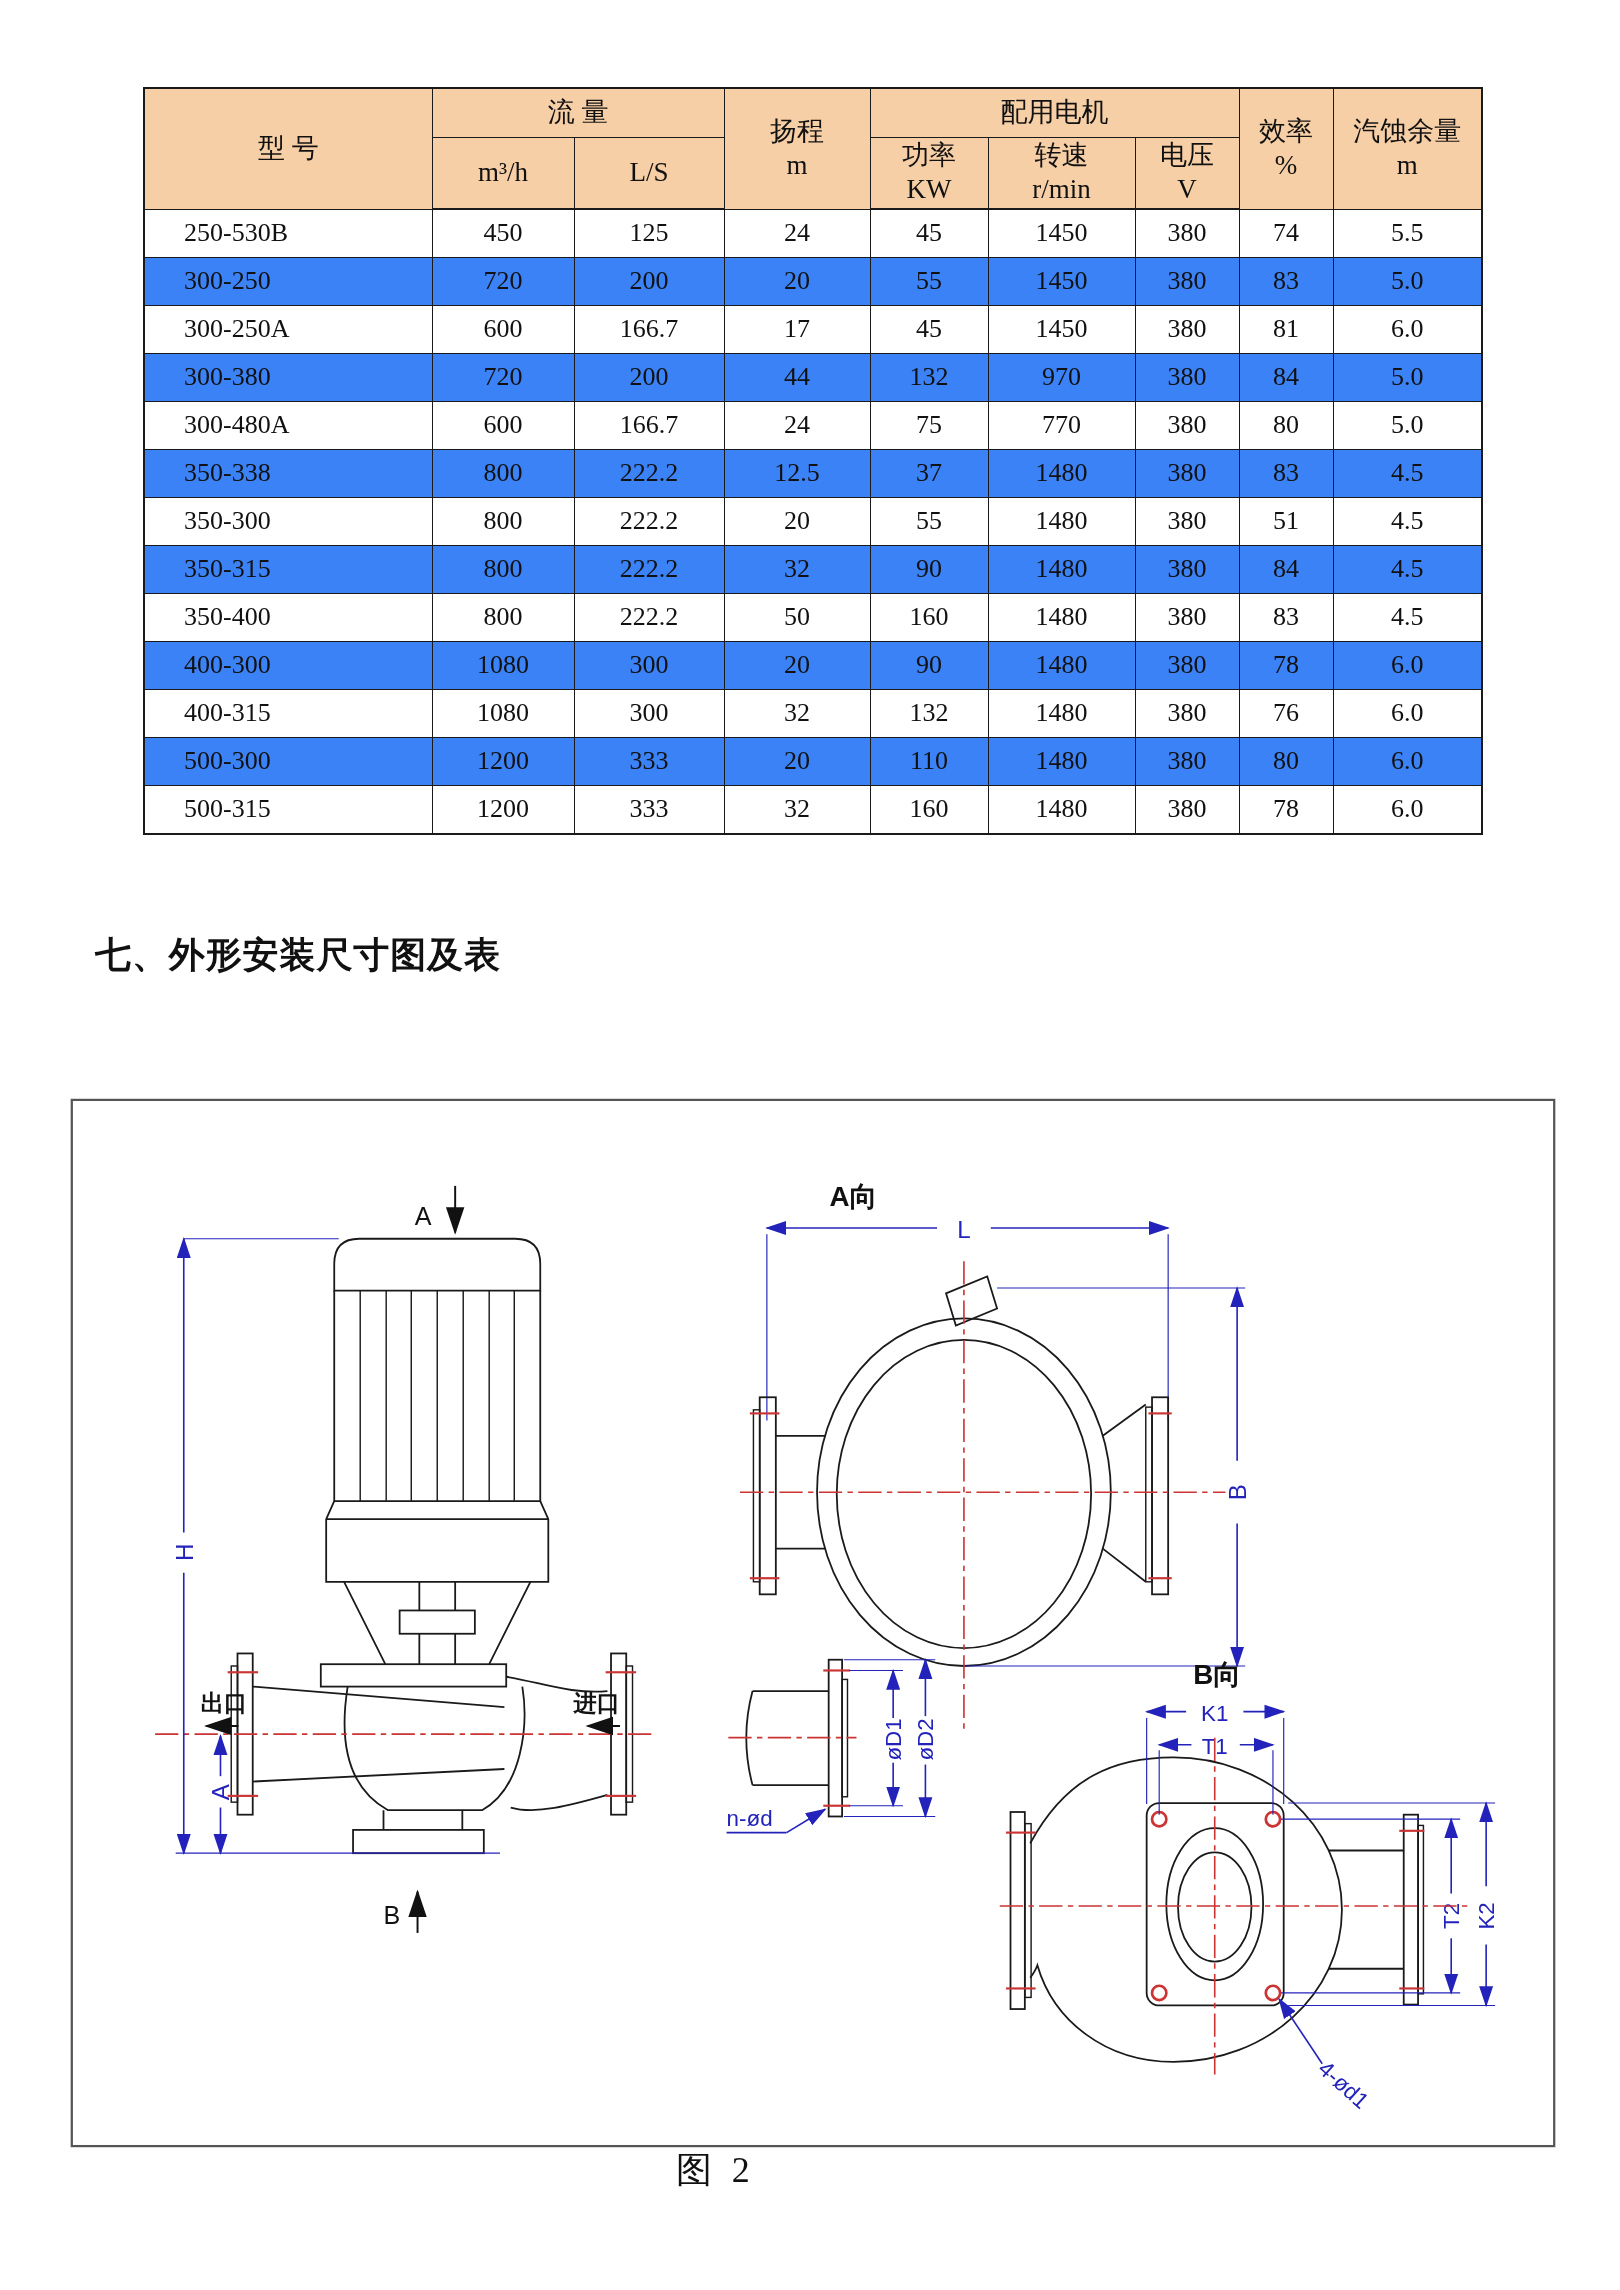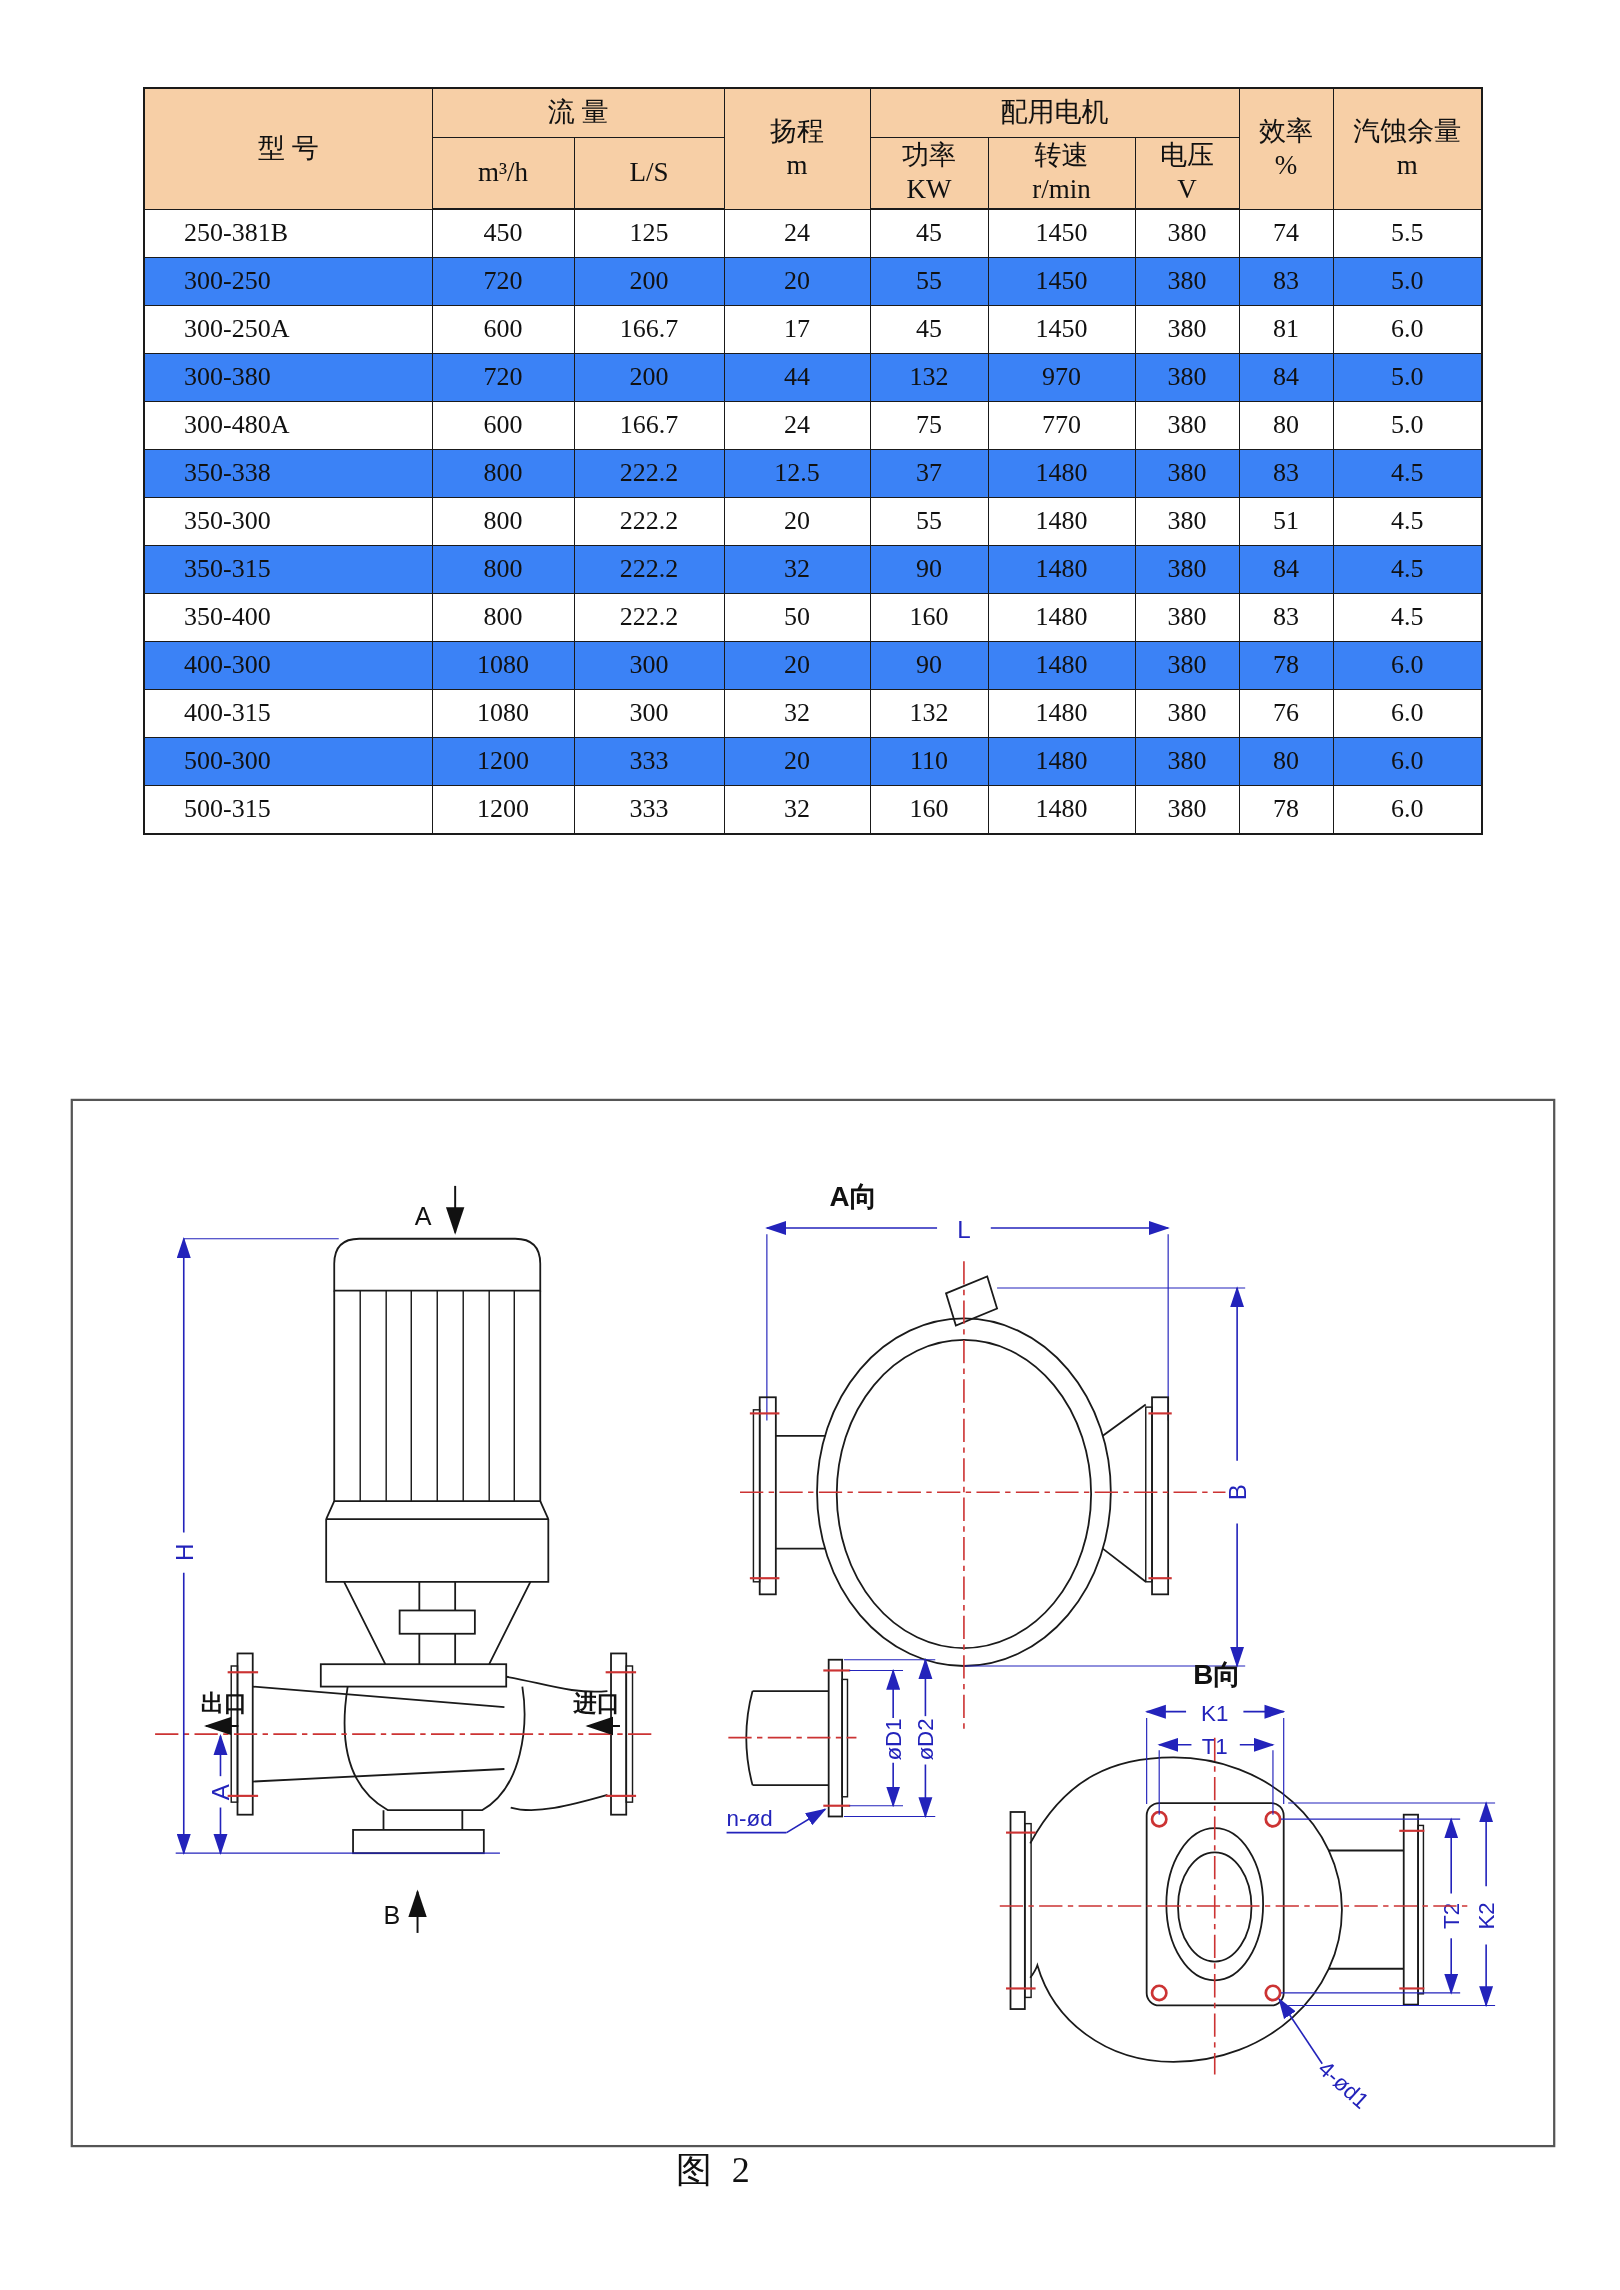--- a/index.html
+++ b/index.html
@@ -87,21 +87,21 @@
           <span>r/min</span>
         </th>
         <th class="stack">
           <span>电压</span>
           <span>V</span>
         </th>
       </tr>
     </thead>
     <tbody id="spec-body">
         <tr>
-          <td class="model">250-381B</td>
+          <td class="model">250-530B</td>
           <td>450</td>
           <td>125</td>
           <td>24</td>
           <td>45</td>
           <td>1450</td>
           <td>380</td>
           <td>74</td>
           <td>5.5</td>
         </tr>
         <tr class="alt">
@@ -232,20 +232,21 @@
           <td>32</td>
           <td>160</td>
           <td>1480</td>
           <td>380</td>
           <td>78</td>
           <td>6.0</td>
         </tr>
       </tbody>
   </table>
 
+  <div class="section-heading">七、外形安装尺寸图及表</div>
 
   <div class="figure-frame">
     <svg viewBox="0 0 1659 1172">
       <defs>
         <marker id="mb" viewBox="0 0 12 8" refX="11" refY="4" markerWidth="13" markerHeight="9" orient="auto-start-reverse">
             <path d="M0,0 L12,4 L0,8 z" fill="#2323bb"></path>
           </marker>
         <marker id="mk" viewBox="0 0 12 8" refX="11" refY="4" markerWidth="14" markerHeight="10" orient="auto-start-reverse">
             <path d="M0,0 L12,4 L0,8 z" fill="#111"></path>
           </marker>

